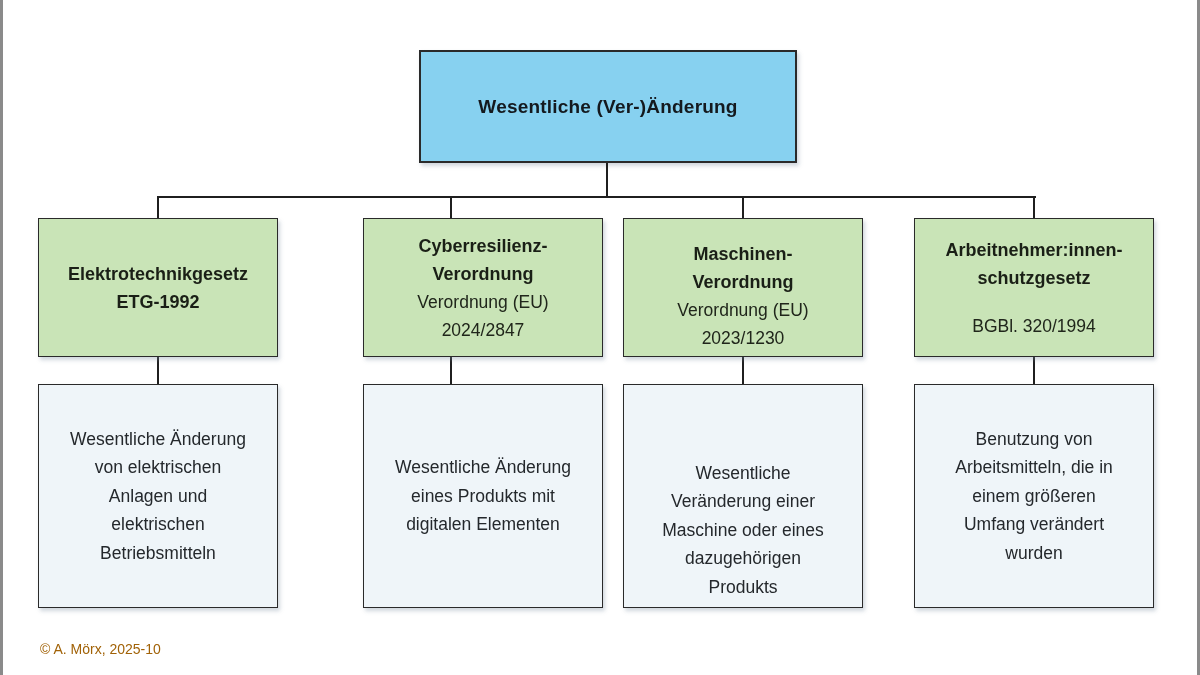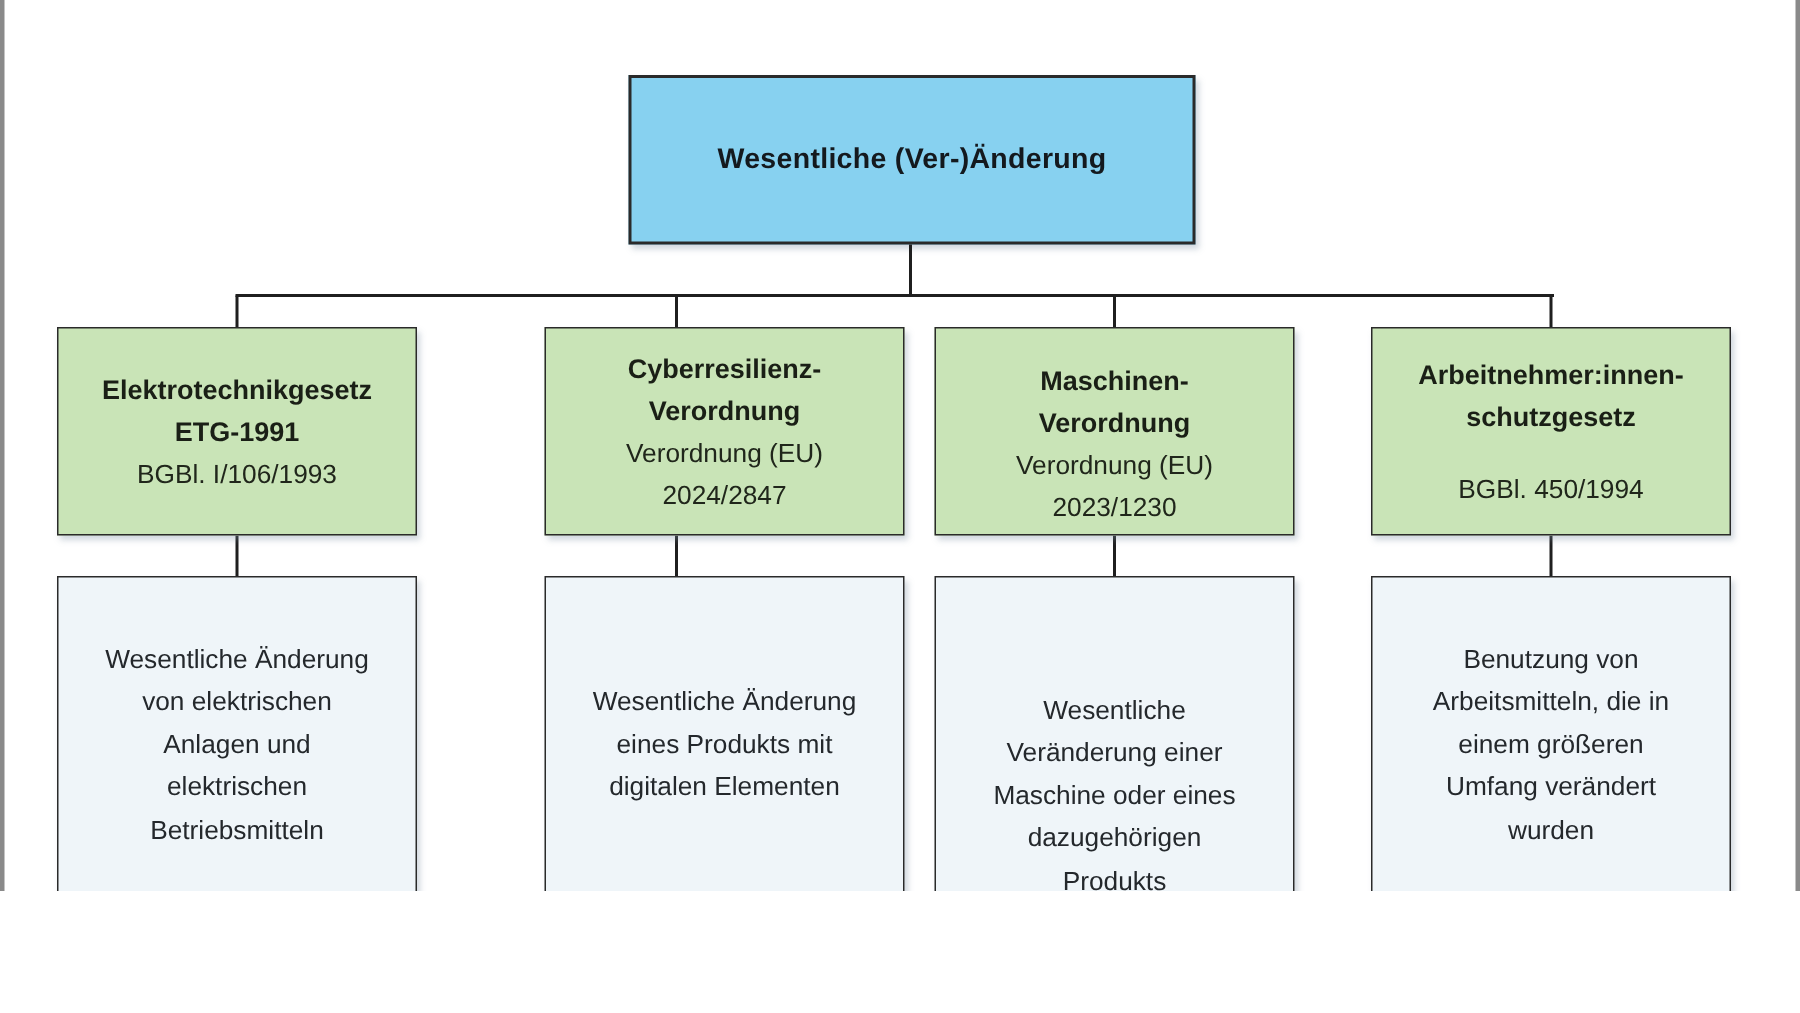--- a/index.html
+++ b/index.html
@@ -4,21 +4,21 @@
 <style>
   html, body {
     margin: 0;
     padding: 0;
     background: #ffffff;
     font-family: "Liberation Sans", "DejaVu Sans", sans-serif;
   }
   .canvas {
     position: relative;
     width: 1200px;
-    height: 594px;
+    height: 675px;
     background: #ffffff;
     overflow: hidden;
   }
   .edge {
     position: absolute;
     top: 0;
     width: 3px;
     height: 675px;
     background: #8a8a8a;
   }
@@ -136,39 +136,38 @@
   <div class="line v-drop1"></div>
   <div class="line v-drop2"></div>
   <div class="line v-drop3"></div>
   <div class="line v-link0"></div>
   <div class="line v-link1"></div>
   <div class="line v-link2"></div>
   <div class="line v-link3"></div>
 
   <div class="box branch-box col0">
     <div class="branch-heading pre">Elektrotechnikgesetz
-ETG-1991</div>
-    <div class="branch-subheading pre">BGBl. I/106/1993</div>
+ETG-1992</div>
   </div>
   <div class="box branch-box col1">
     <div class="branch-heading pre">Cyberresilienz-
 Verordnung</div>
     <div class="branch-subheading pre">Verordnung (EU)
 2024/2847</div>
   </div>
   <div class="box branch-box col2">
     <div class="branch-heading pre">Maschinen-
 Verordnung</div>
     <div class="branch-subheading pre">Verordnung (EU)
 2023/1230</div>
   </div>
   <div class="box branch-box col3">
     <div class="branch-heading pre">Arbeitnehmer:innen-
 schutzgesetz</div>
-    <div class="branch-subheading pre">BGBl. 450/1994</div>
+    <div class="branch-subheading pre">BGBl. 320/1994</div>
   </div>
 
   <div class="box detail-box col0">
     <div class="detail-text pre">Wesentliche Änderung
 von elektrischen
 Anlagen und
 elektrischen
 Betriebsmitteln</div>
   </div>
   <div class="box detail-box col1">

